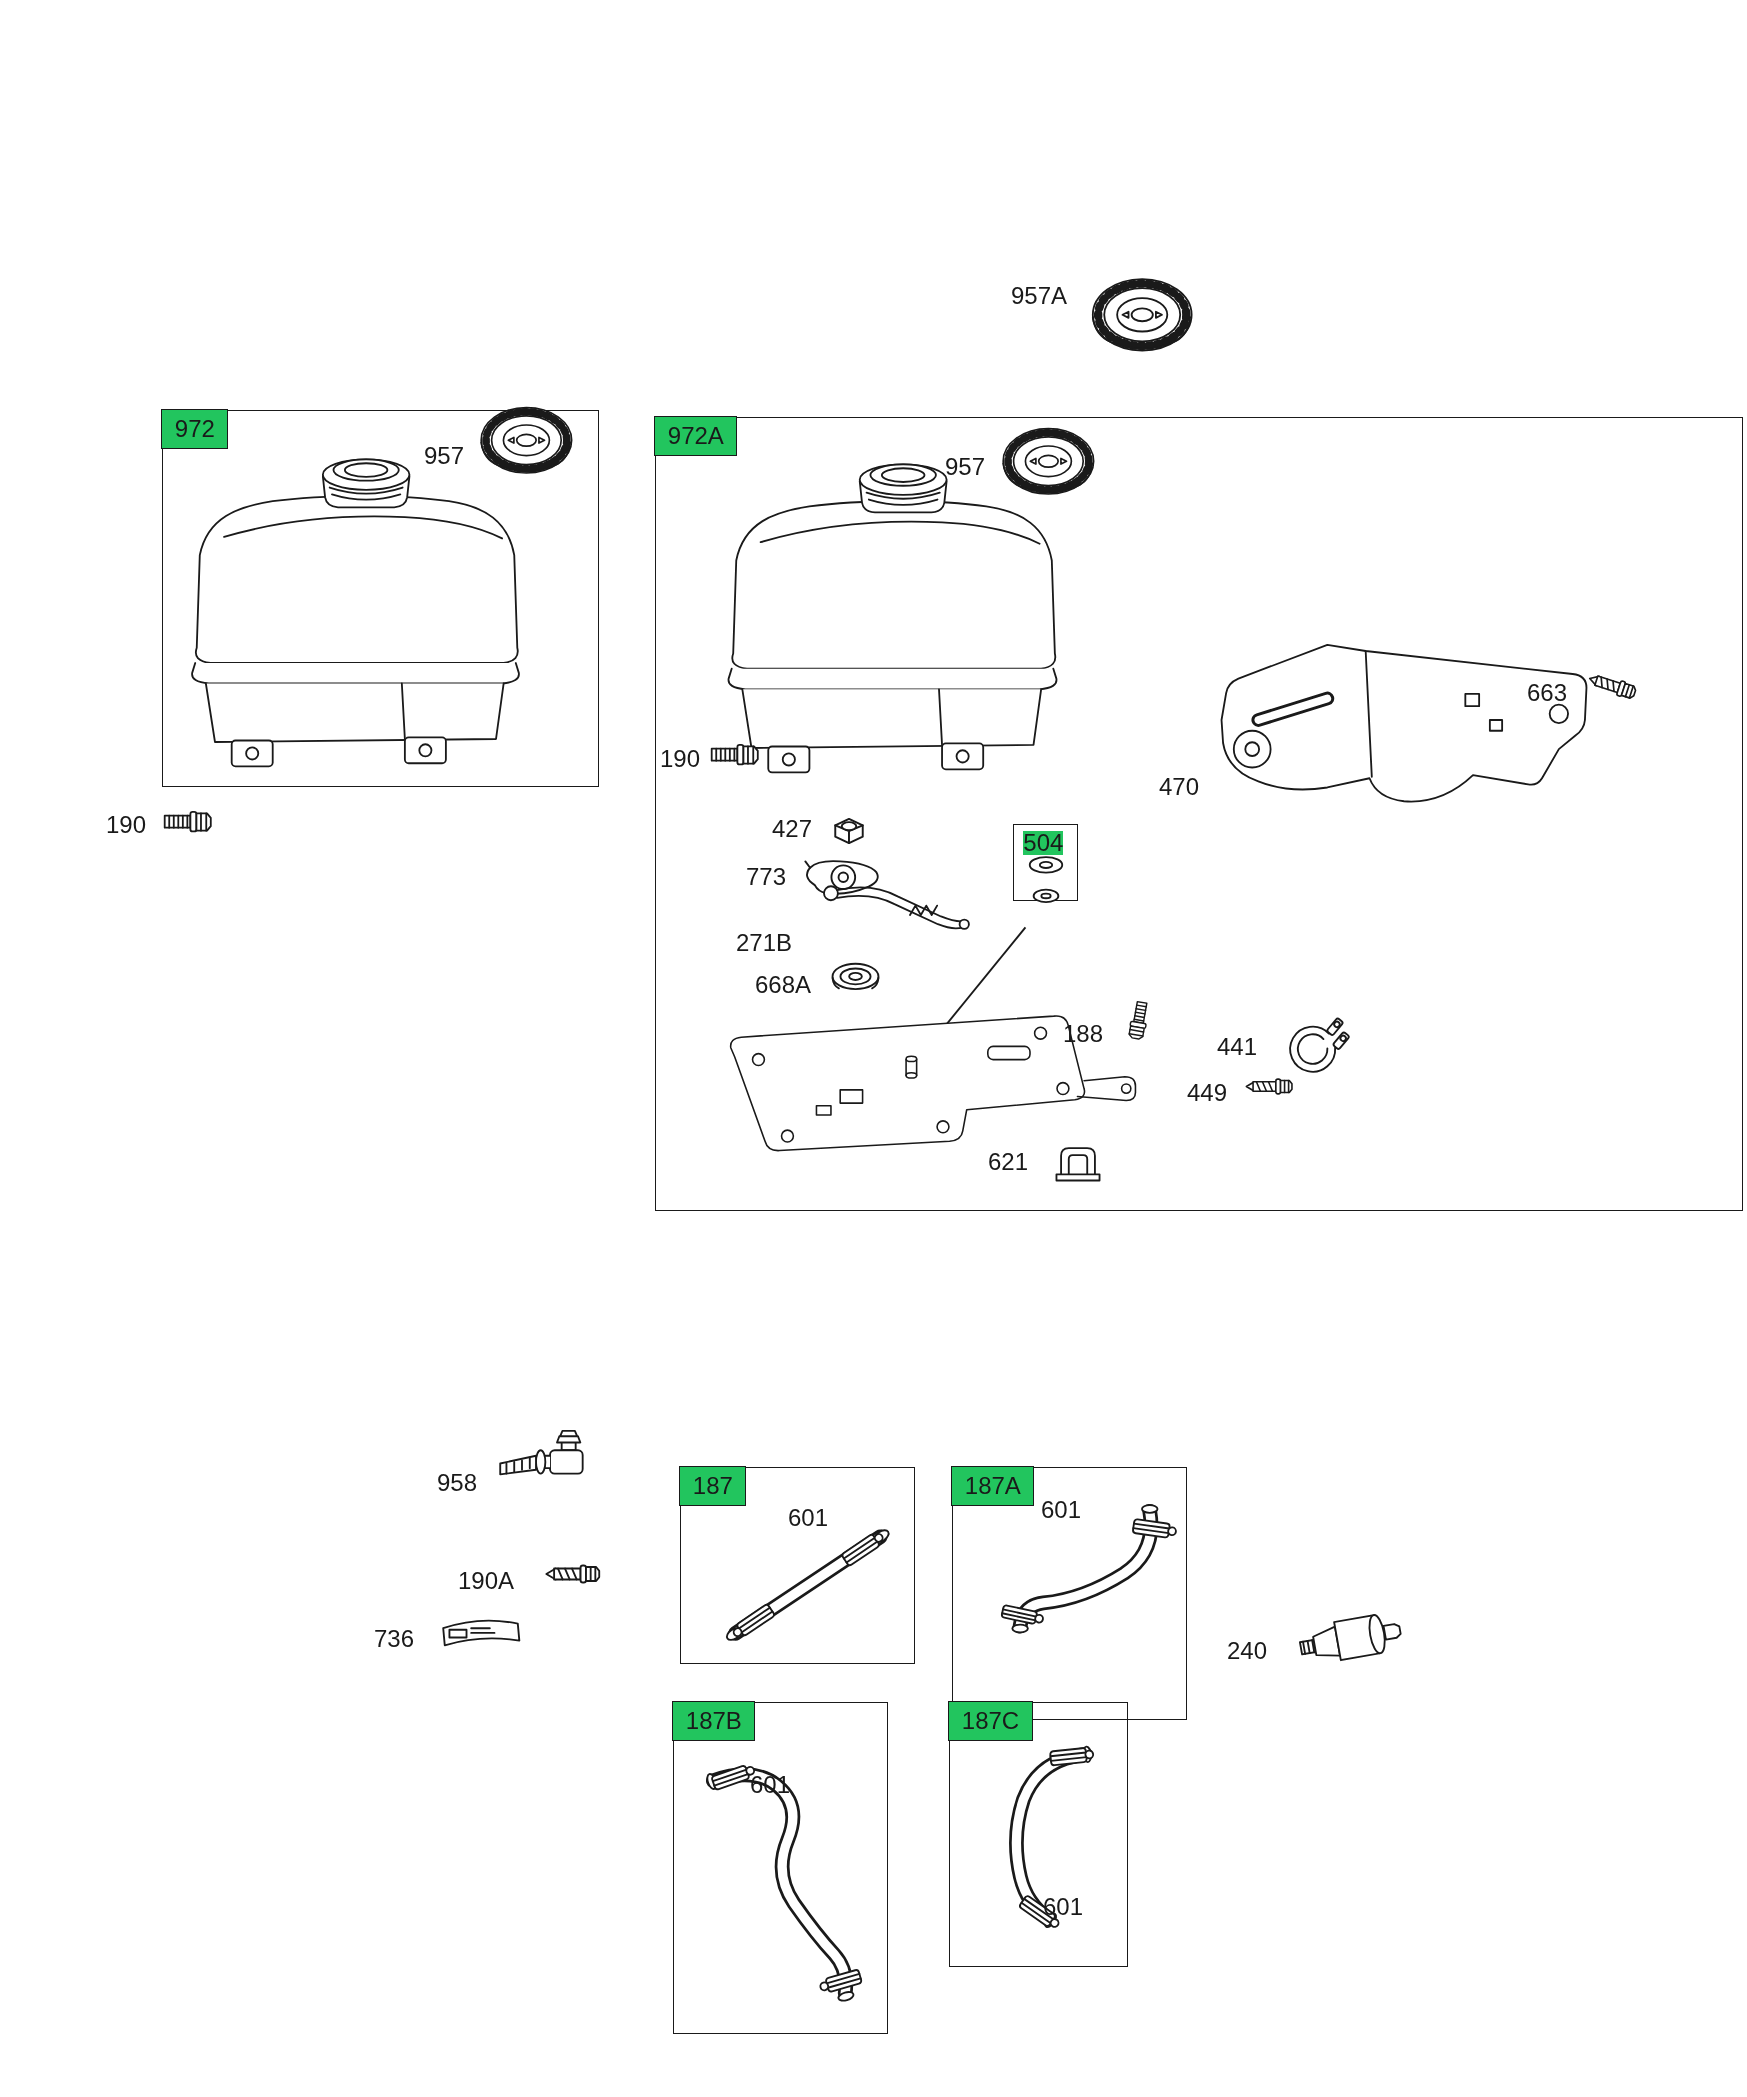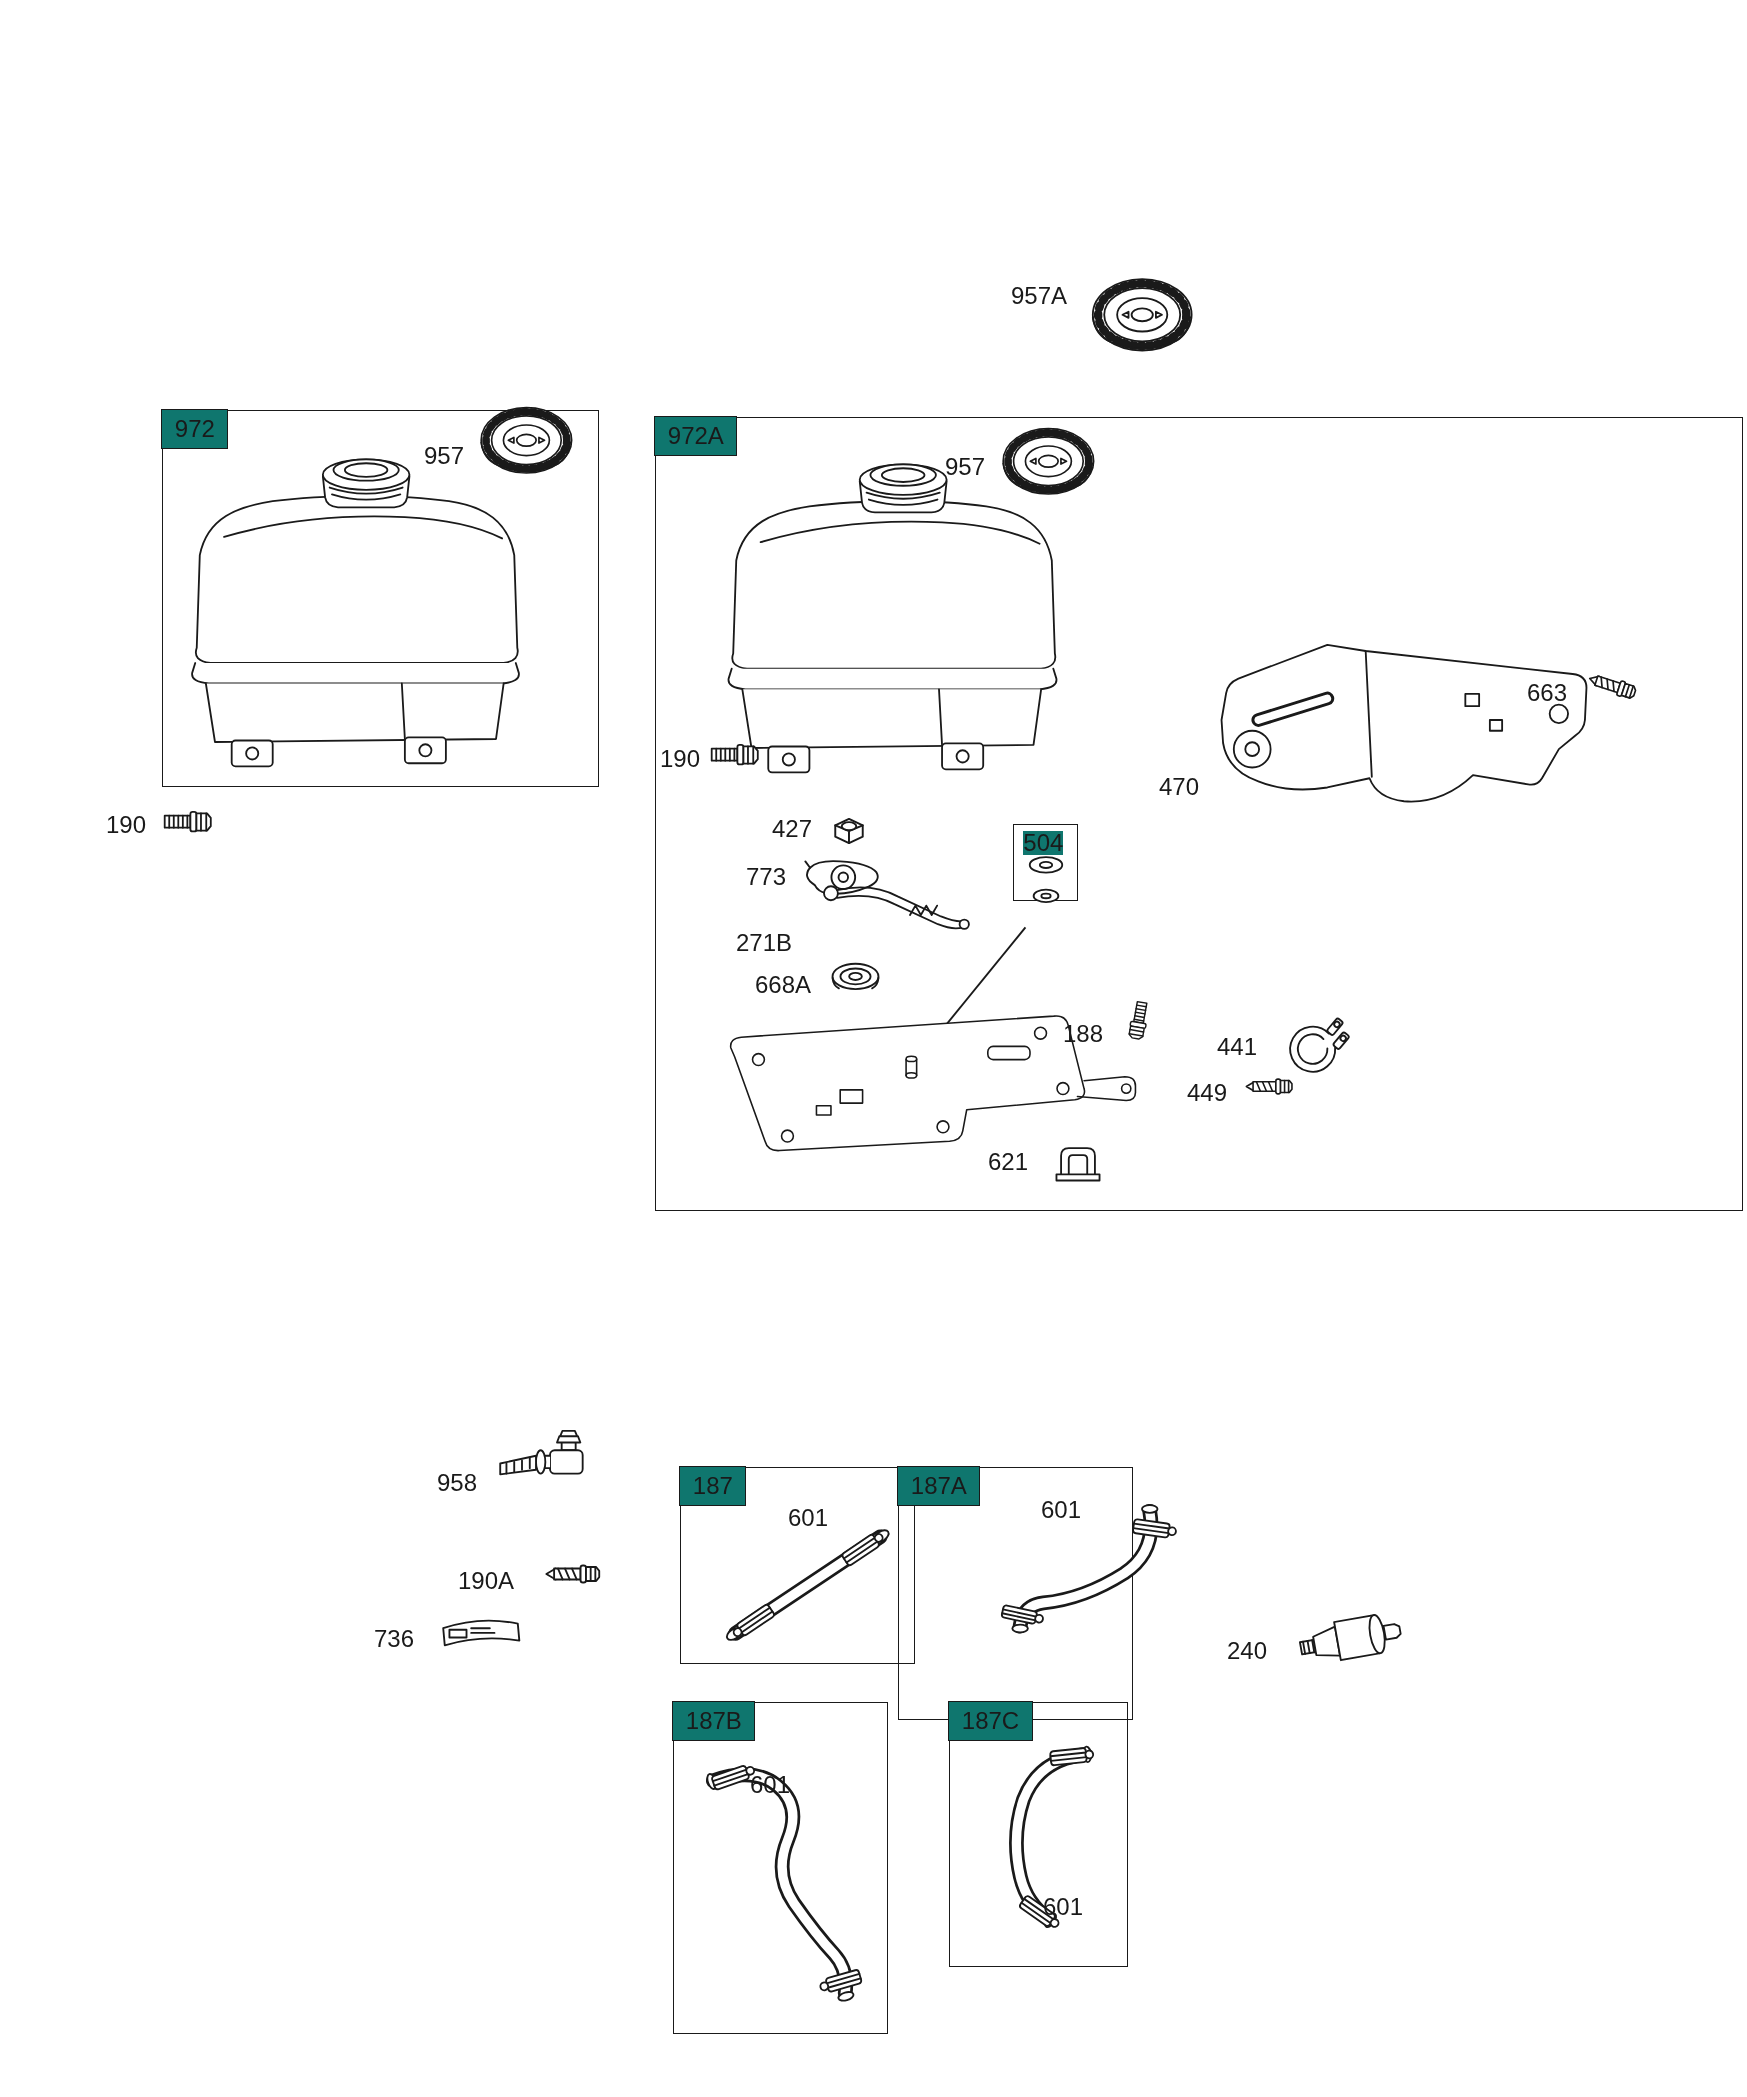--- a/index.html
+++ b/index.html
@@ -1,20 +1,20 @@
 <!DOCTYPE html>
 <html style="font-size:12.4px"><head>
 <meta charset="utf-8">
 <style>
   *{margin:0;padding:0;box-sizing:border-box}
   body{background:#fff}
   .canvas{position:relative;width:1748px;height:2097px;background:#ffffff;
           font-family:"Liberation Sans","DejaVu Sans",sans-serif;color:#1a1a1a;overflow:hidden}
   .gbox{position:absolute;border:1.6px solid #1a1a1a}
-  .tag{position:absolute;top:-1.6px;left:-1.6px;background:#0f766e;border:1.6px solid #1a1a1a;
+  .tag{position:absolute;top:-1.6px;left:-1.6px;background:#22c55e;border:1.6px solid #1a1a1a;
        padding:6.2px 12.4px 7.8px;font-size:24px;line-height:1;white-space:nowrap}
   .tag.plain{border:none;top:6.2px;left:9.3px;padding:0}
   .callout{position:absolute;font-size:24px;line-height:1;white-space:nowrap}
   .part{position:absolute;overflow:visible;stroke:#1a1a1a;stroke-width:2.4;fill:none;
         stroke-linecap:round;stroke-linejoin:round}
   .leader{position:absolute;left:0;top:0;pointer-events:none}
 </style>
 </head>
 <body>
 
@@ -170,21 +170,21 @@
 
 
   <div class="gbox" style="left:1013px;top:824px;width:65px;height:77px">
     <span class="tag plain">504</span>
   </div>
 
   <div class="gbox" style="left:680px;top:1467px;width:235px;height:197px">
     <span class="tag">187</span>
   </div>
 
-  <div class="gbox" style="left:898px;top:1467px;width:235px;height:253px">
+  <div class="gbox" style="left:952px;top:1467px;width:235px;height:253px">
     <span class="tag">187A</span>
   </div>
 
   <div class="gbox" style="left:673px;top:1702px;width:215px;height:332px">
     <span class="tag">187B</span>
   </div>
 
   <div class="gbox" style="left:949px;top:1702px;width:179px;height:265px">
     <span class="tag">187C</span>
   </div>

